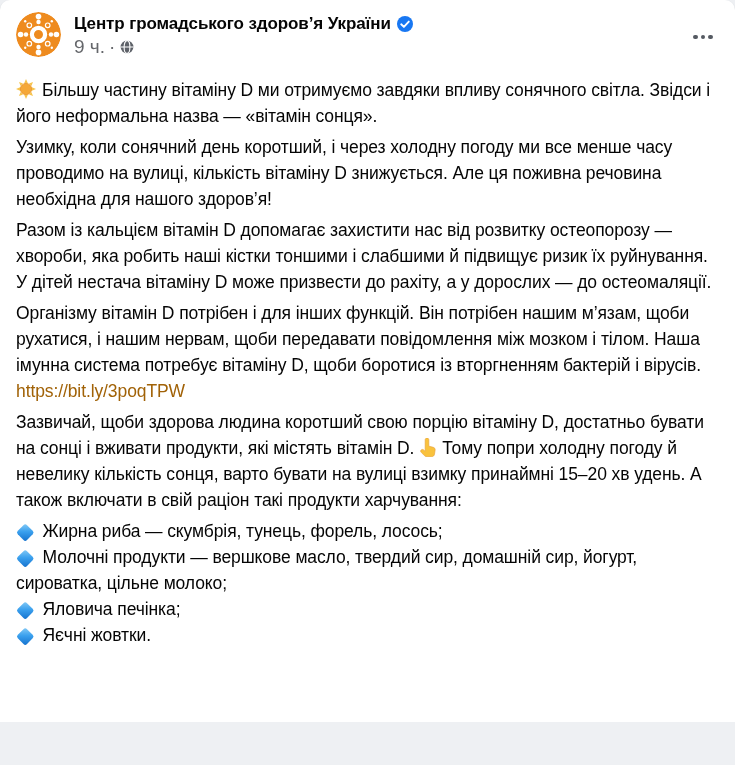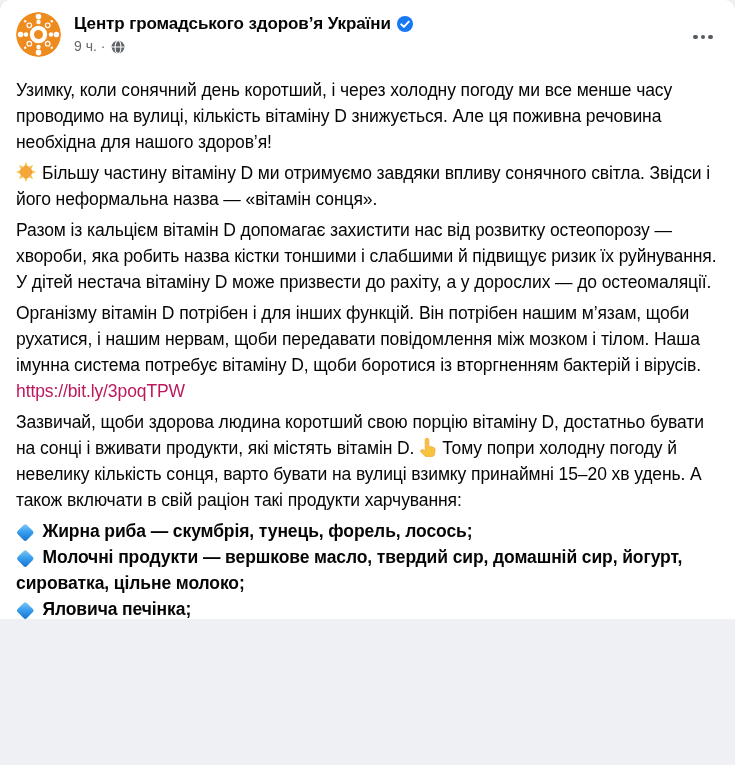--- a/index.html
+++ b/index.html
@@ -1,42 +1,42 @@
 <!DOCTYPE html>
 <html lang="uk"><head>
 <meta charset="utf-8">
 <style>
   html,body{margin:0;padding:0;background:#eef0f3;
     font-family:"Liberation Sans","DejaVu Sans",sans-serif;}
-  .card{position:relative;width:735px;height:619px;background:#fff;
+  .card{position:relative;width:735px;height:722px;background:#fff;
     border-radius:10px 10px 0 0;overflow:hidden;
     box-shadow:0 1px 2px rgba(0,0,0,.15);}
   
   .header{display:flex;align-items:flex-start;padding:12px 16px 0 16px;}
   .avatar{flex:0 0 auto;width:45px;height:45px;border-radius:50%;overflow:hidden;
     cursor:pointer;}
   .head-meta{margin-left:13px;padding-top:1px;}
   .title-row{display:flex;align-items:center;line-height:22px;}
   .page-name{font-size:17px;font-weight:700;color:#050505;letter-spacing:-.1px;
     cursor:pointer;}
   .badge{margin-left:6px;display:inline-flex;}
   .sub-row{display:flex;align-items:center;margin-top:3px;line-height:17px;
-    font-size:14px;color:#65676b;}
+    font-size:19px;color:#65676b;}
   .dot-sep{margin:0 4px;}
   .globe{display:inline-flex;margin-left:1px;}
   .more-btn{position:absolute;top:27px;right:18px;width:28px;height:20px;
     display:flex;align-items:center;justify-content:center;gap:3px;cursor:pointer;
     background:none;border:none;padding:0;}
   .more-btn i{width:4.6px;height:4.6px;border-radius:50%;background:#555a62;display:block;}
   
   .post-text{padding:20px 16px 0 16px;font-size:17.5px;line-height:26px;
     color:#050505;letter-spacing:-.1px;}
   .post-text p{margin:0 0 5px 0;}
-  .post-text p.bullet{margin:0;font-weight:bold;}
-  .post-link{color:#be185d;text-decoration:none;cursor:pointer;}
+  .post-text p.bullet{margin:0;}
+  .post-link{color:#a16207;text-decoration:none;cursor:pointer;}
   
   .sun-ic{display:inline-block;width:20px;height:20px;vertical-align:-3px;margin-right:6px;}
   
   .point-ic{display:inline-block;width:16px;height:19px;vertical-align:-3px;margin:0 6px 0 6px;}
   
   .diamond{display:inline-block;width:12.5px;height:12.5px;border-radius:2.5px;
     transform:rotate(45deg);margin:0 11px 0 3px;vertical-align:-1px;
     background:linear-gradient(135deg,#86cbf6 0%,#3aa0ee 45%,#1470cc 100%);}
 </style>
 </head>
@@ -98,39 +98,39 @@
 
     <button class="more-btn" aria-label="menu">
       <i></i>
         <i></i>
         <i></i>
     </button>
   </div>
 
   <div class="post-text">
 
-    <p>Узимку, коли сонячний день коротший, і через холодну погоду ми все менше часу проводимо на вулиці, кількість вітаміну D знижується. Але ця поживна речовина необхідна для нашого здоров’я!</p>
-
     <p><span class="sun-ic"><svg width="20" height="20" viewBox="0 0 20 20">
         <g fill="#f7c44d">
           <polygon points="10,0 12,4.6 8,4.6"></polygon>
           <polygon points="10,20 12,15.4 8,15.4"></polygon>
           <polygon points="0,10 4.6,8 4.6,12"></polygon>
           <polygon points="20,10 15.4,8 15.4,12"></polygon>
           <polygon points="3,3 7,4.6 4.6,7"></polygon>
           <polygon points="17,3 15.4,7 13,4.6"></polygon>
           <polygon points="3,17 4.6,13 7,15.4"></polygon>
           <polygon points="17,17 13,15.4 15.4,13"></polygon>
         </g>
         <circle cx="10" cy="10" r="5.6" fill="#f5a838"></circle>
         <circle cx="10" cy="10" r="5.6" fill="none" stroke="#e8932c" stroke-width=".8"></circle>
       </svg></span><span>Більшу частину вітаміну D ми отримуємо завдяки впливу сонячного світла. Звідси і його неформальна назва — «вітамін сонця».</span></p>
 
+    <p>Узимку, коли сонячний день коротший, і через холодну погоду ми все менше часу проводимо на вулиці, кількість вітаміну D знижується. Але ця поживна речовина необхідна для нашого здоров’я!</p>
 
-    <p>Разом із кальцієм вітамін D допомагає захистити нас від розвитку остеопорозу — хвороби, яка робить назва кістки тоншими і слабшими й підвищує ризик їх руйнування. У дітей нестача вітаміну D може призвести до рахіту, а у дорослих — до остеомаляції.</p>
+
+    <p>Разом із кальцієм вітамін D допомагає захистити нас від розвитку остеопорозу — хвороби, яка робить наші кістки тоншими і слабшими й підвищує ризик їх руйнування. У дітей нестача вітаміну D може призвести до рахіту, а у дорослих — до остеомаляції.</p>
 
     <p><span>Організму вітамін D потрібен і для інших функцій. Він потрібен нашим м’язам, щоби рухатися, і нашим нервам, щоби передавати повідомлення між мозком і тілом. Наша імунна система потребує вітаміну D, щоби боротися із вторгненням бактерій і вірусів. </span><a class="post-link" href="#">https://bit.ly/3poqTPW</a></p>
 
     <p><span>Зазвичай, щоби здорова людина коротший свою порцію вітаміну D, достатньо бувати на сонці і вживати продукти, які містять вітамін D.</span><span class="point-ic"><svg width="16" height="19" viewBox="0 0 16 19">
         <path d="M5.2 1.6 C5.2 0.6 6.2 0 7 0 C7.9 0 8.8 0.7 8.8 1.7 L8.8 8.2 L13.2 9.3 C14.6 9.7 15.3 10.7 15.1 12.1 L14.5 16.1 C14.3 17.6 13.1 18.8 11.5 18.8 L7.2 18.8 C6.1 18.8 5.2 18.4 4.4 17.6 L1.2 14.3 C0.5 13.6 0.5 12.5 1.2 11.9 C1.8 11.3 2.9 11.2 3.6 11.9 L5.2 13.4 Z" fill="#f9c23c" stroke="#e8a33d" stroke-width=".7"></path>
       </svg></span><span>Тому попри холодну погоду й невелику кількість сонця, варто бувати на вулиці взимку принаймні 15–20 хв удень. А також включати в свій раціон такі продукти харчування:</span></p>
 
     <p class="bullet"><span class="diamond"></span><span>Жирна риба — скумбрія, тунець, форель, лосось;</span></p>
 
     <p class="bullet"><span class="diamond"></span><span>Молочні продукти — вершкове масло, твердий сир, домашній сир, йогурт, сироватка, цільне молоко;</span></p>

